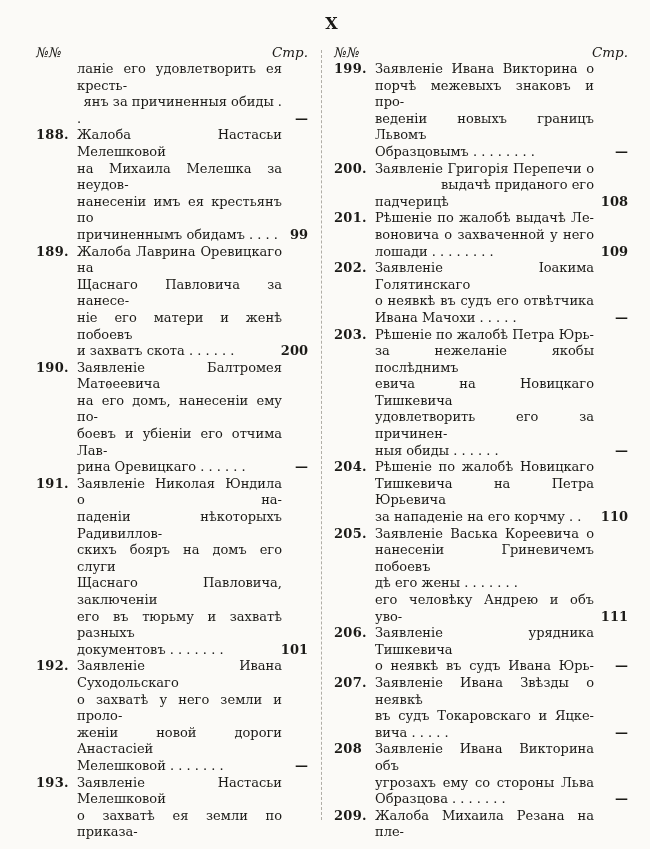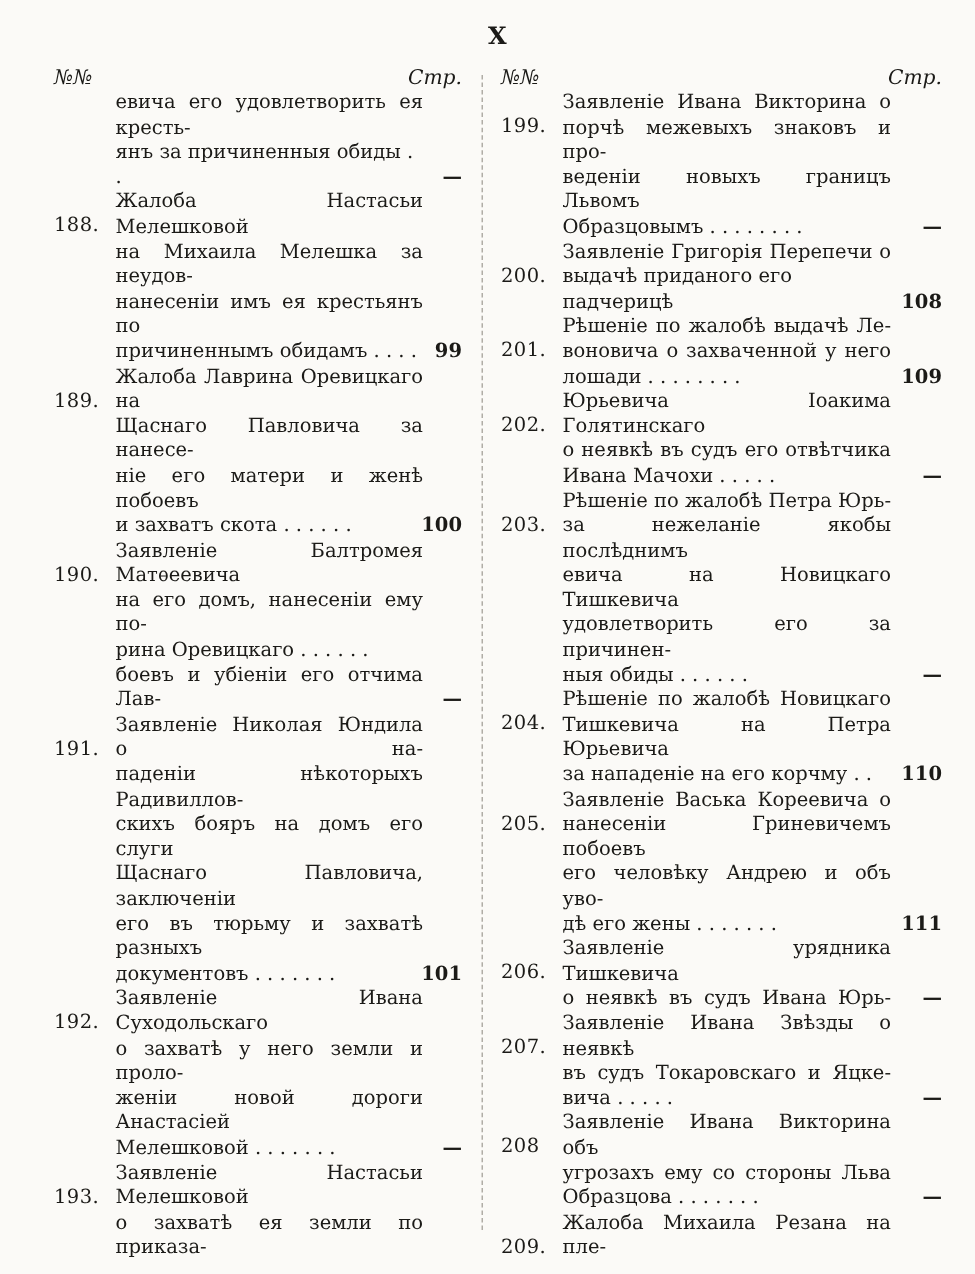--- a/index.html
+++ b/index.html
@@ -61,31 +61,31 @@
   }
   .entry {
     position: relative;
     padding-left: 41px;
     padding-right: 26px;
   }
   .col-right .entry { padding-right: 34px; }
   .entry .num {
     position: absolute;
     left: 0;
-    top: 16px;
-    font-weight: 400;
+    top: 0;
+    font-weight: 700;
     letter-spacing: 0.3px;
   }
   .entry .line {
     min-height: 16.6px;
     text-align: justify;
     text-align-last: justify;
   }
   .entry .line.last {
-    text-align: left;
+    text-align: right;
     text-align-last: left;
   }
   .entry .pg {
     position: absolute;
     right: 0;
     bottom: 0;
     font-weight: 700;
   }
 </style>
 </head>
@@ -95,46 +95,46 @@
   <div class="roman">X</div>
   <div class="cols">
     <div class="col col-left">
       <div class="colhead">
         <span>№№</span>
         <span>Стр.</span>
       </div>
       <div class="entries">
           <div class="entry">
             <span class="num"></span>
-            <div class="line">евича его удовлетворить ея кресть-</div>
+            <div class="line">ланіе его удовлетворить ея кресть-</div>
             <div class="line last">янъ за причиненныя обиды  .  .</div>
             <span class="pg">—</span>
           </div>
           <div class="entry">
             <span class="num">188.</span>
             <div class="line">Жалоба Настасьи Мелешковой</div>
             <div class="line">на Михаила Мелешка за неудов-</div>
             <div class="line">нанесеніи имъ ея крестьянъ по</div>
             <div class="line last">причиненнымъ обидамъ  .  .  .  .</div>
             <span class="pg">99</span>
           </div>
           <div class="entry">
             <span class="num">189.</span>
             <div class="line">Жалоба Лаврина Оревицкаго на</div>
             <div class="line">Щаснаго Павловича за нанесе-</div>
             <div class="line">ніе его матери и женѣ побоевъ</div>
             <div class="line last">и захватъ скота  .  .  .  .  .  .</div>
-            <span class="pg">100</span>
+            <span class="pg">200</span>
           </div>
           <div class="entry">
             <span class="num">190.</span>
             <div class="line">Заявленіе Балтромея Матѳеевича</div>
             <div class="line">на его домъ, нанесеніи ему по-</div>
+            <div class="line">боевъ и убіеніи его отчима Лав-</div>
             <div class="line last">рина Оревицкаго  .    .  .  .  .  .</div>
-            <div class="line">боевъ и убіеніи его отчима Лав-</div>
             <span class="pg">—</span>
           </div>
           <div class="entry">
             <span class="num">191.</span>
             <div class="line">Заявленіе Николая Юндила о на-</div>
             <div class="line">паденіи нѣкоторыхъ Радивиллов-</div>
             <div class="line">скихъ бояръ на домъ его слуги</div>
             <div class="line">Щаснаго Павловича, заключеніи</div>
             <div class="line">его въ тюрьму и захватѣ разныхъ</div>
             <div class="line last">документовъ  .  .  .  .  .    .  .</div>
@@ -180,21 +180,21 @@
           </div>
           <div class="entry">
             <span class="num">201.</span>
             <div class="line">Рѣшеніе по жалобѣ выдачѣ Ле-</div>
             <div class="line">воновича о захваченной у него</div>
             <div class="line last">лошади  .  .  .  .  .  .    .    .</div>
             <span class="pg">109</span>
           </div>
           <div class="entry">
             <span class="num">202.</span>
-            <div class="line">Юрьевича Іоакима Голятинскаго</div>
+            <div class="line">Заявленіе Іоакима Голятинскаго</div>
             <div class="line">о неявкѣ въ судъ его отвѣтчика</div>
             <div class="line last">Ивана Мачохи  .  .      .  .  .</div>
             <span class="pg">—</span>
           </div>
           <div class="entry">
             <span class="num">203.</span>
             <div class="line">Рѣшеніе по жалобѣ Петра Юрь-</div>
             <div class="line">за нежеланіе якобы послѣднимъ</div>
             <div class="line">евича на Новицкаго Тишкевича</div>
             <div class="line">удовлетворить его за причинен-</div>
@@ -205,22 +205,22 @@
             <span class="num">204.</span>
             <div class="line">Рѣшеніе по жалобѣ Новицкаго</div>
             <div class="line">Тишкевича на Петра Юрьевича</div>
             <div class="line last">за нападеніе на его корчму .  .</div>
             <span class="pg">110</span>
           </div>
           <div class="entry">
             <span class="num">205.</span>
             <div class="line">Заявленіе Васька Кореевича о</div>
             <div class="line">нанесеніи Гриневичемъ побоевъ</div>
+            <div class="line last">дѣ его жены .  .  .    .  .  .  .</div>
             <div class="line">его человѣку Андрею и объ уво-</div>
-            <div class="line last">дѣ его жены .  .  .    .  .  .  .</div>
             <span class="pg">111</span>
           </div>
           <div class="entry">
             <span class="num">206.</span>
             <div class="line">Заявленіе урядника Тишкевича</div>
             <div class="line">о неявкѣ въ судъ Ивана Юрь-</div>
             <span class="pg">—</span>
           </div>
           <div class="entry">
             <span class="num">207.</span>

